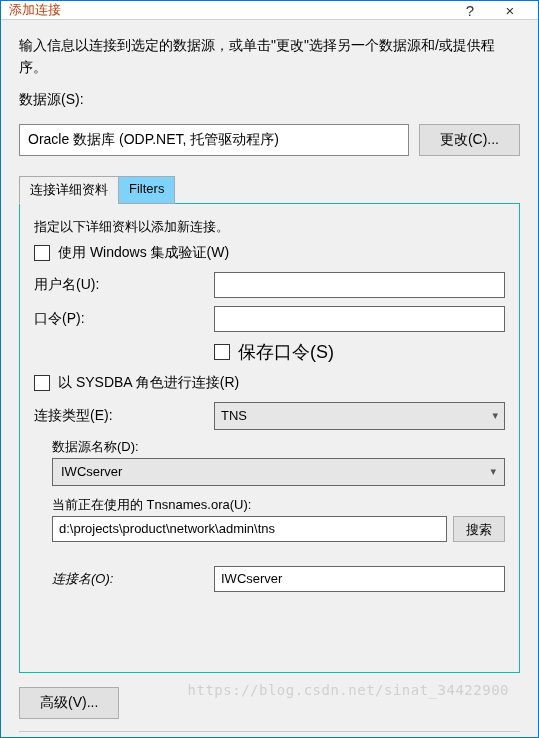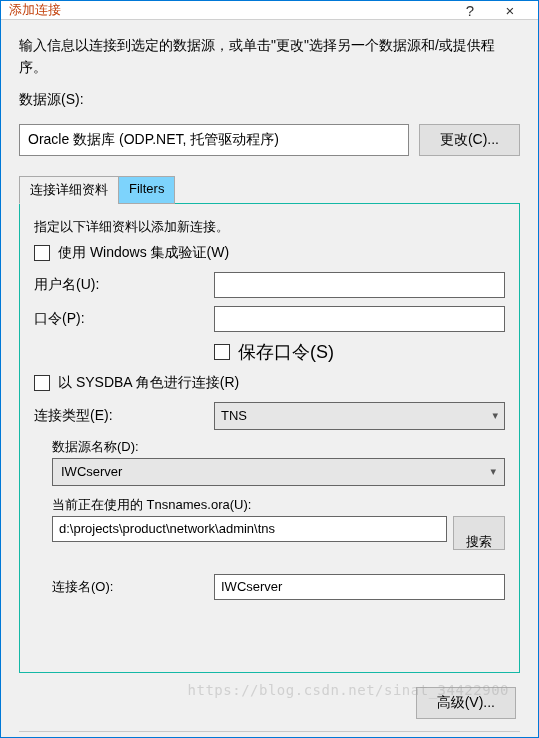--- a/index.html
+++ b/index.html
@@ -199,47 +199,47 @@
       flex: 1;
       height: 26px;
       border: 1px solid #666;
       background: #fff;
       padding: 2px 6px;
       font-size: 13px;
       font-family: inherit;
     }
     .tns-btn {
       height: 26px;
-      padding: 16px 12px;
+      padding: 4px 12px;
       background: #e1e1e1;
       border: 1px solid #adadad;
       font-size: 13px;
       cursor: pointer;
       font-family: inherit;
     }
     .form-row2 {
       display: flex;
       align-items: center;
     }
     .form-row2 .flabel2 {
       width: 162px;
       font-size: 13px;
+      font-style: italic;
     }
     .form-row2 .finput2 {
       flex: 1;
       height: 26px;
       border: 1px solid #666;
       background: #fff;
       padding: 2px 6px;
       font-family: inherit;
       font-size: 13px;
     }
     .advanced-row {
       display: flex;
-      justify-content: flex-end;
       padding: 14px 4px 6px 0;
     }
     .hr {
       border: none;
       border-top: 1px solid #c8c8c8;
       margin: 6px 0 12px 0;
     }
     .bottom-buttons {
       display: flex;
       gap: 12px;

